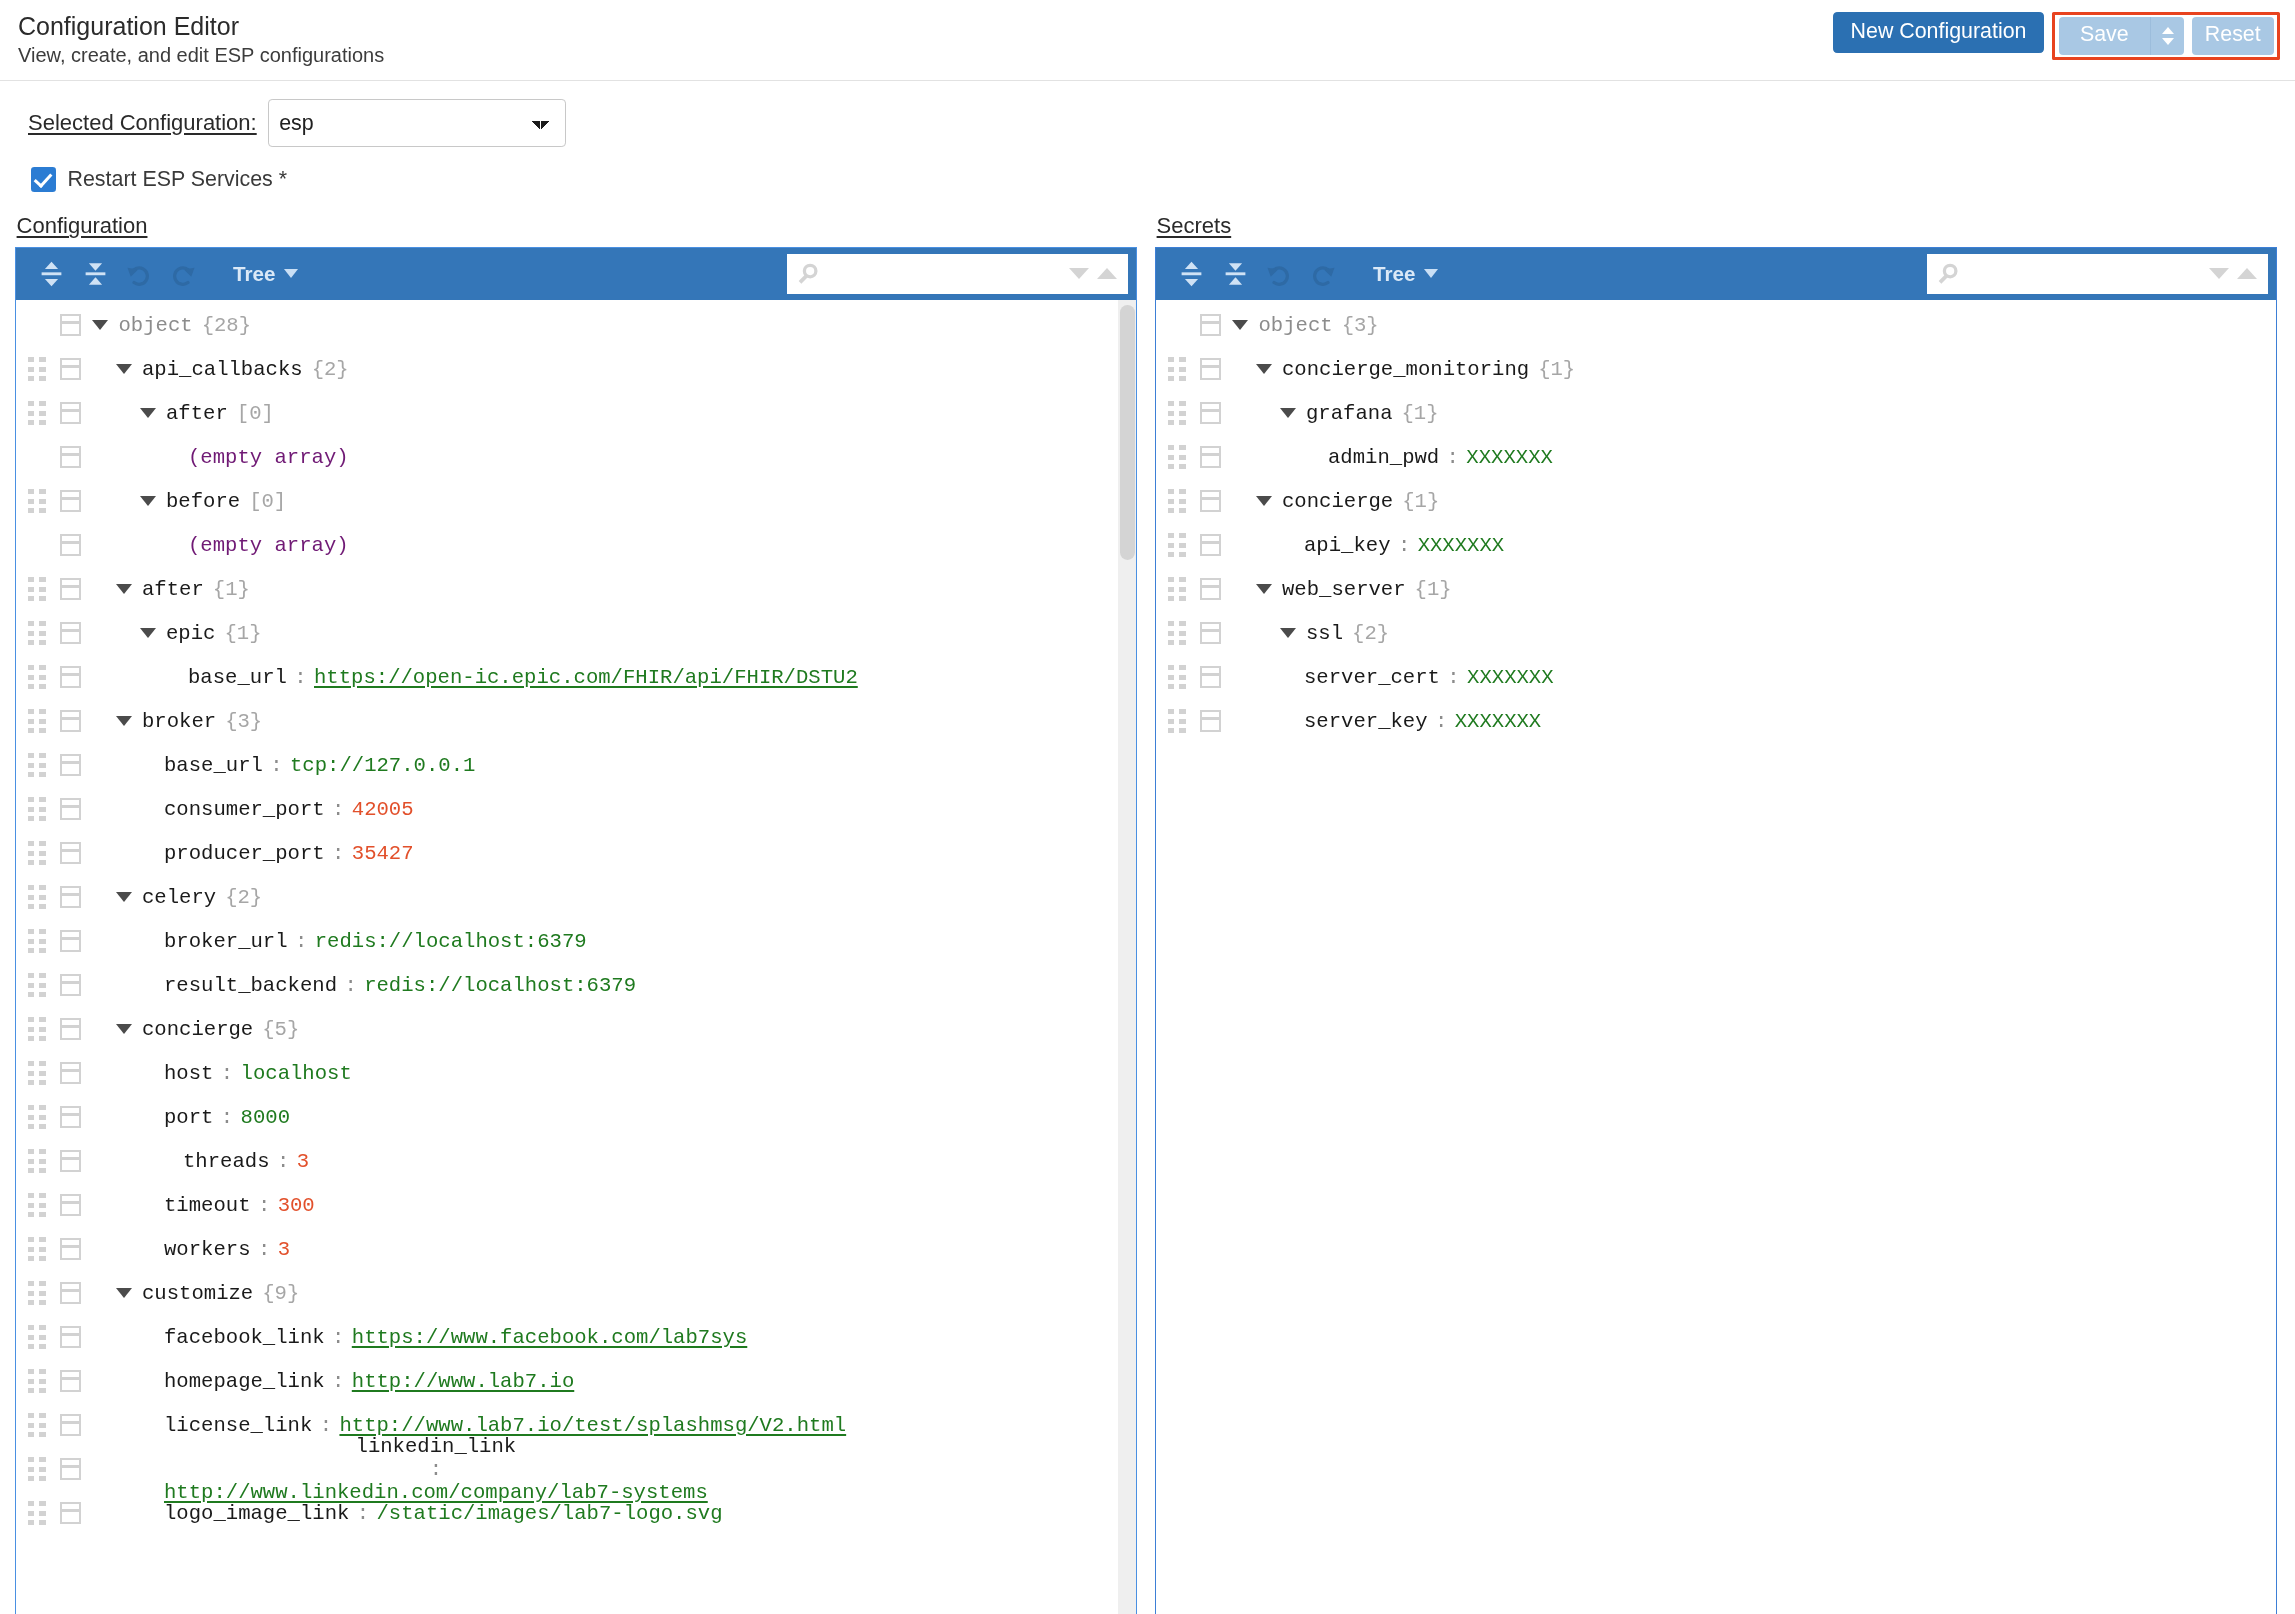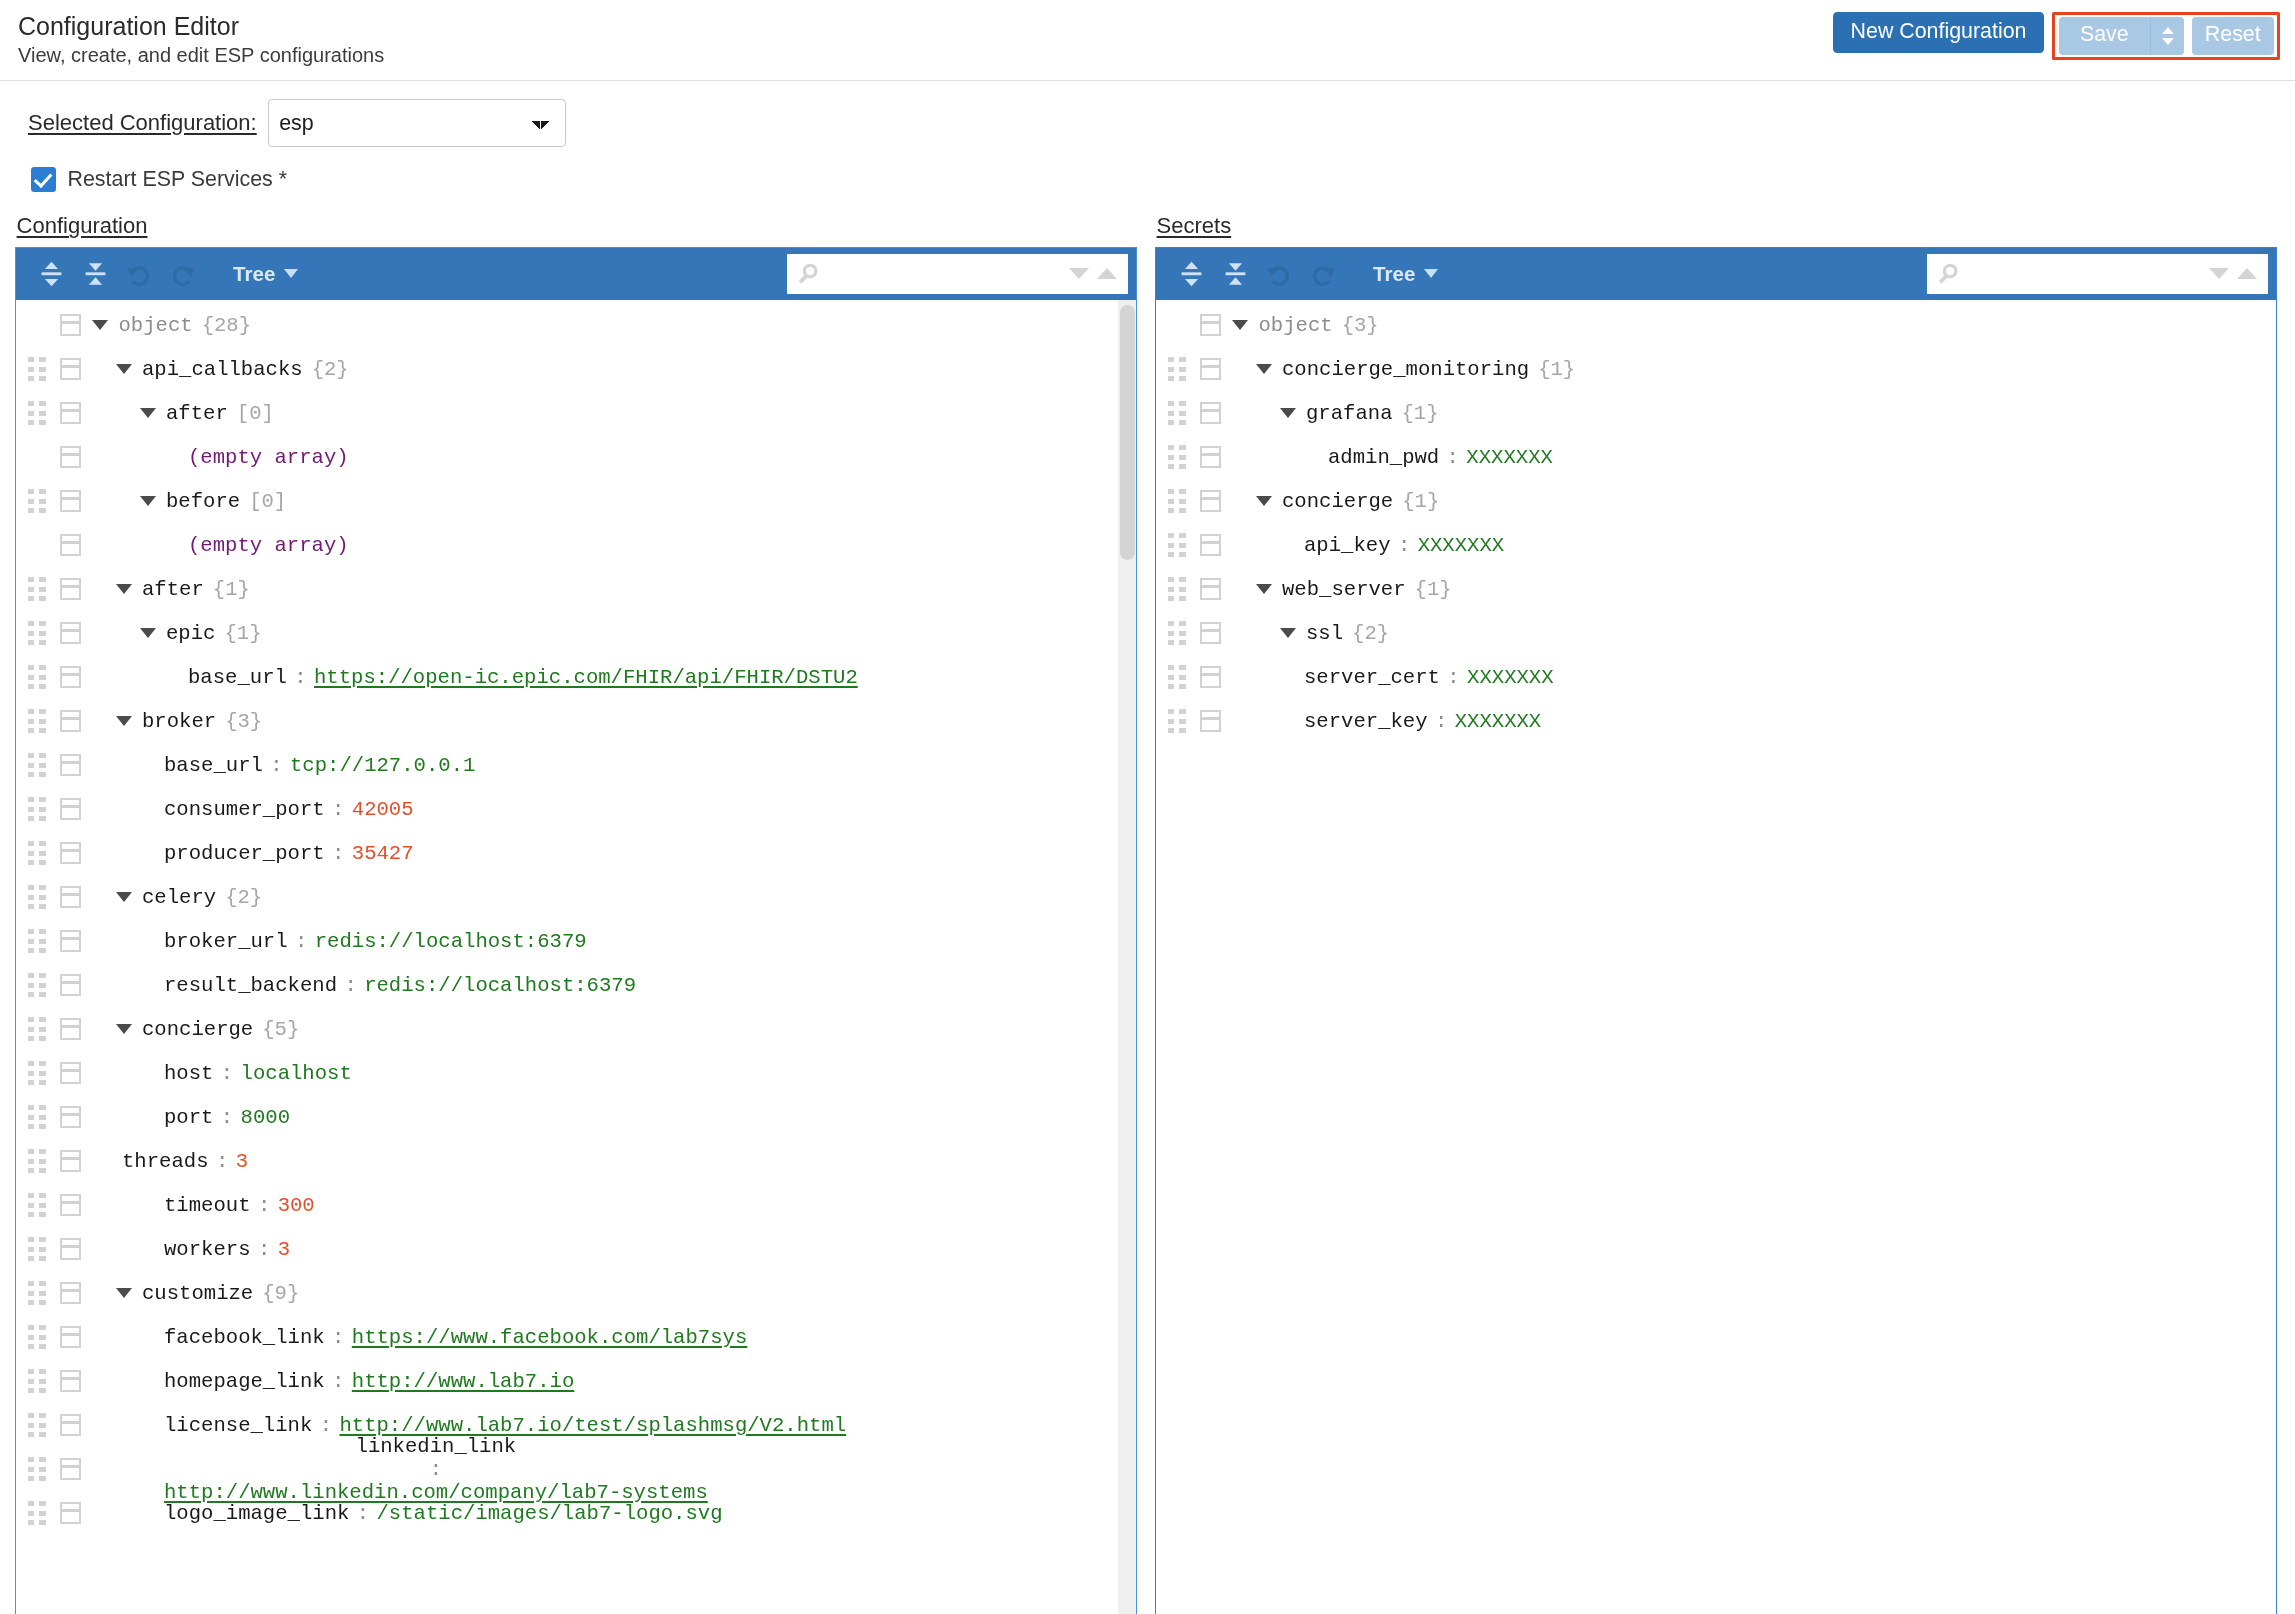--- a/index.html
+++ b/index.html
@@ -756,21 +756,21 @@
             <div class="trow">
               <span class="drag-h">
                 <i></i>
                 <i></i>
                 <i></i>
                 <i></i>
                 <i></i>
                 <i></i>
               </span>
               <span class="ctx-icon"></span>
-              <span class="tcontent" style="margin-left: 41px;">
+              <span class="tcontent" style="margin-left: 102px;">
                 <span class="tri none"></span>
                 <span class="k">threads</span>
                 <span class="colon">:</span>
                 <span class="v-num">3</span>
               </span>
             </div>
             <div class="trow">
               <span class="drag-h">
                 <i></i>
                 <i></i>

